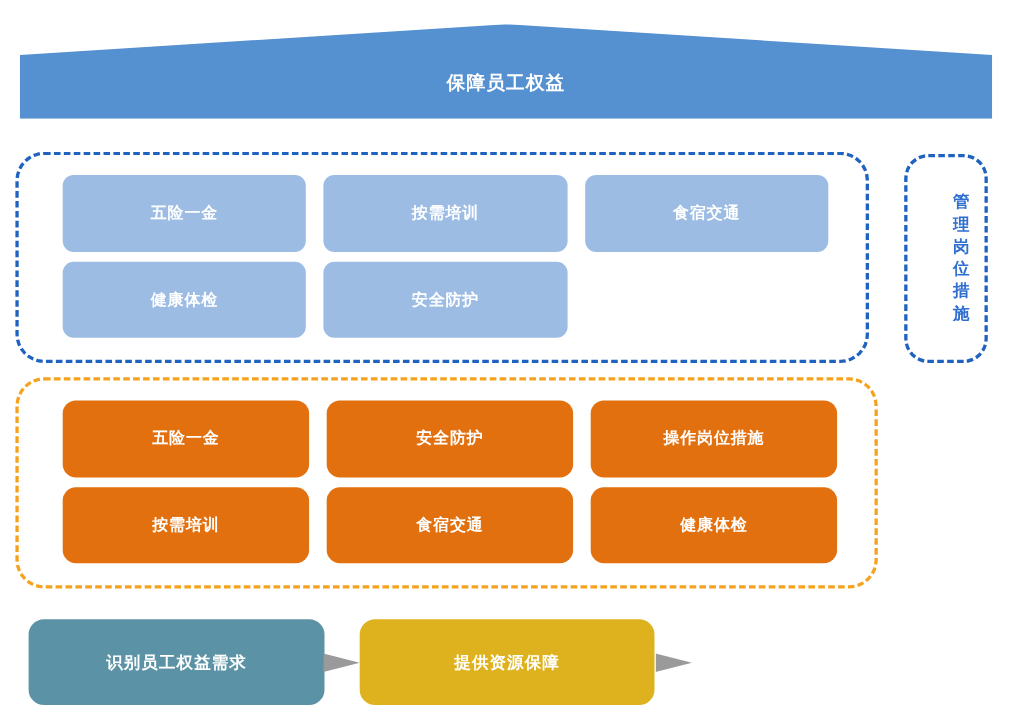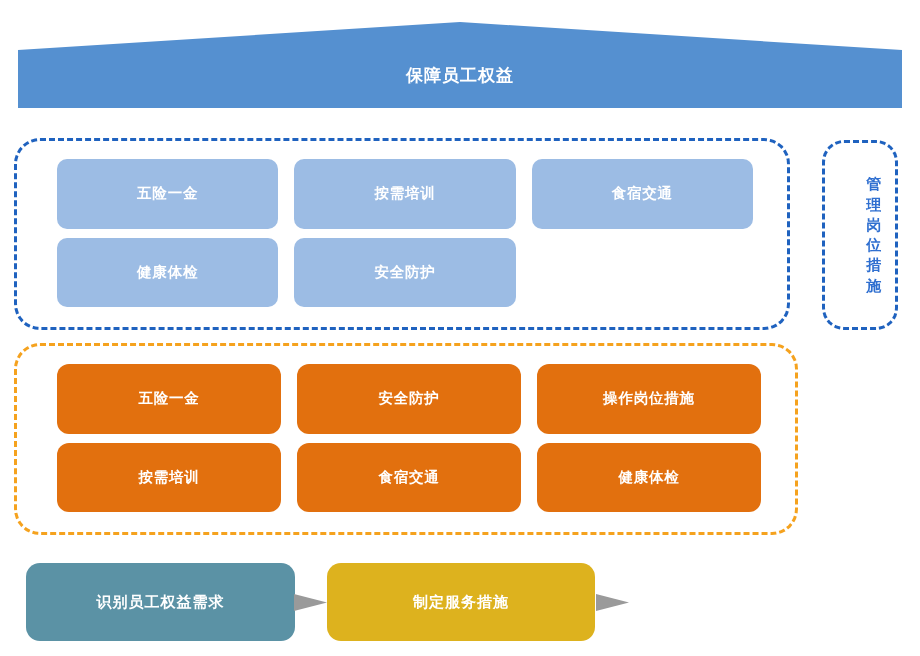--- a/index.html
+++ b/index.html
@@ -199,21 +199,21 @@
 
 
   <div class="flow-box flow-1">识别员工权益需求</div>
 
   <div class="flow-arrow arrow-1">
     <svg viewBox="0 0 33 33">
       <polygon points="0,8 33,16.5 0,25" fill="#9a9a9a"></polygon>
     </svg>
   </div>
 
-  <div class="flow-box flow-2">制定服务措施</div>
+  <div class="flow-box flow-2">提供资源保障</div>
 
   <div class="flow-arrow arrow-2">
     <svg viewBox="0 0 33 33">
       <polygon points="0,8 33,16.5 0,25" fill="#9a9a9a"></polygon>
     </svg>
   </div>
 
 
 </div>
 

